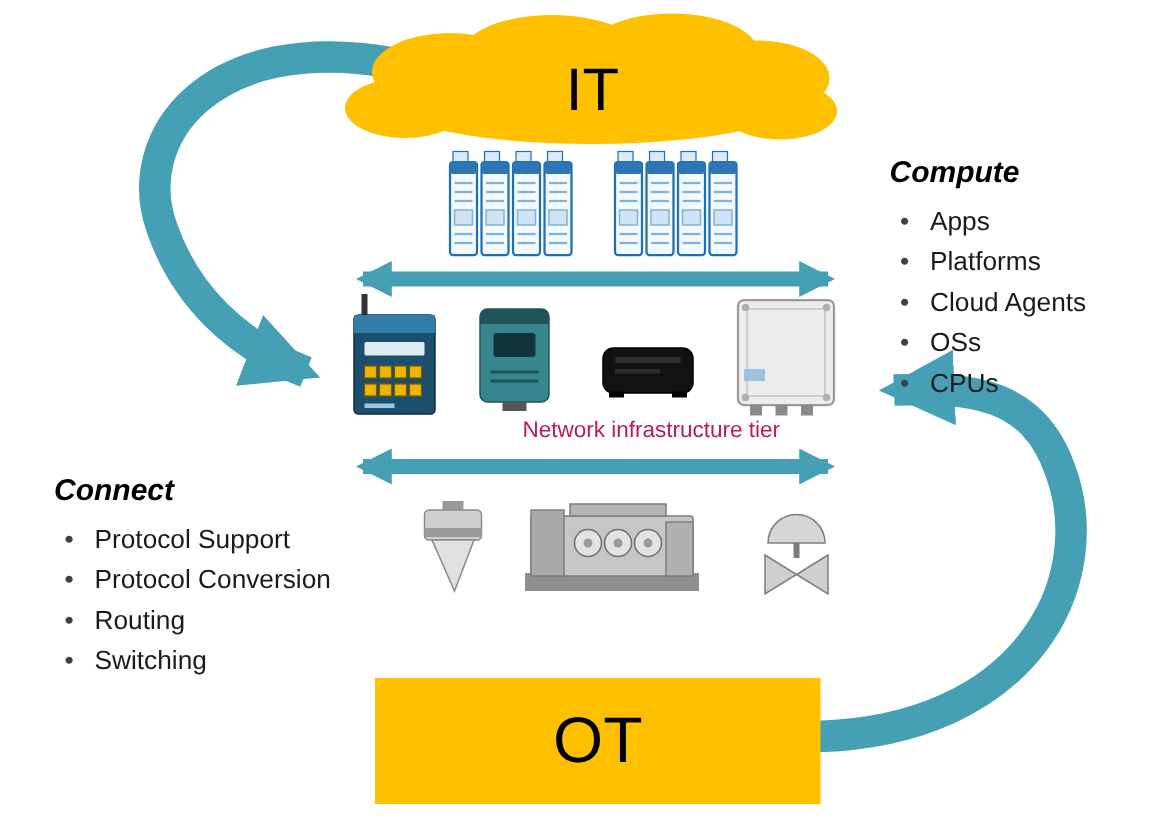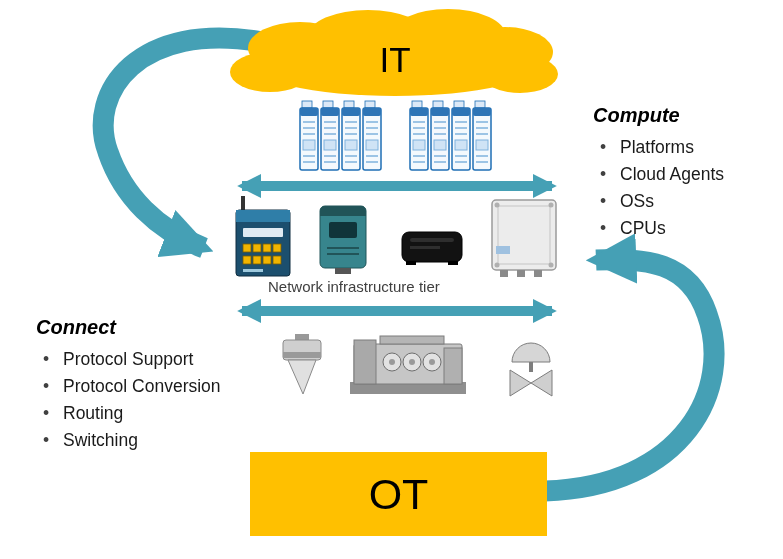--- a/index.html
+++ b/index.html
@@ -1,32 +1,32 @@
 <!DOCTYPE html>
 <html><head>
 <meta charset="utf-8">
 <style>
   html,body{margin:0;padding:0;background:#fff;}
   .stage{position:relative;width:783px;height:559px;background:#fff;overflow:hidden;
          font-family:"Liberation Sans",sans-serif;color:#000;}
   .abs{position:absolute;}
   svg.scene{position:absolute;left:0;top:0;}
-  .it-label{left:336px;top:30px;width:118px;height:60px;font-size:35px;line-height:60px;
+  .it-label{left:336px;top:30px;width:118px;height:60px;font-size:40px;line-height:60px;
             text-align:center;color:#000;}
   .ot-box{left:250px;top:452px;width:297px;height:84px;background:#FFC000;
           display:flex;align-items:center;justify-content:center;}
   .ot-label{font-size:43px;color:#000;}
   .text-block{line-height:1.15;}
   .compute-block{left:593px;top:72px;width:186px;}
   .connect-block{left:36px;top:284px;width:238px;}
   .section-title{font-size:20px;font-weight:bold;font-style:italic;color:#000;margin-top:32px;}
   .bullet-list{list-style:none;margin:7px 0 0 0;padding:0;font-size:17.5px;color:#1a1a1a;}
   .bullet-list li{position:relative;padding-left:27px;line-height:27px;}
   .bullet-list li::before{content:"\2022";position:absolute;left:7px;color:#404040;}
-  .tier-label{font-size:15px;text-align:left;color:#404040;}
+  .tier-label{font-size:15px;text-align:right;color:#be185d;}
   .network-tier-label{left:268px;top:278px;width:252px;}
   .edge-tier-label{left:263px;top:402px;width:252px;}
 </style>
 </head>
 <body>
 
 <div class="stage">
 
   <svg class="scene" width="783" height="559" viewBox="0 0 783 559">
     <defs>
@@ -156,20 +156,21 @@
 
   <div class="abs it-label">IT</div>
 
   <div class="abs ot-box">
     <span class="ot-label">OT</span>
   </div>
 
   <div class="abs text-block compute-block">
     <div class="section-title">Compute</div>
     <ul class="bullet-list">
+      <li>Apps</li>
       <li>Platforms</li>
       <li>Cloud Agents</li>
       <li>OSs</li>
       <li>CPUs</li>
     </ul>
   </div>
 
   <div class="abs text-block connect-block">
     <div class="section-title">Connect</div>
     <ul class="bullet-list">

